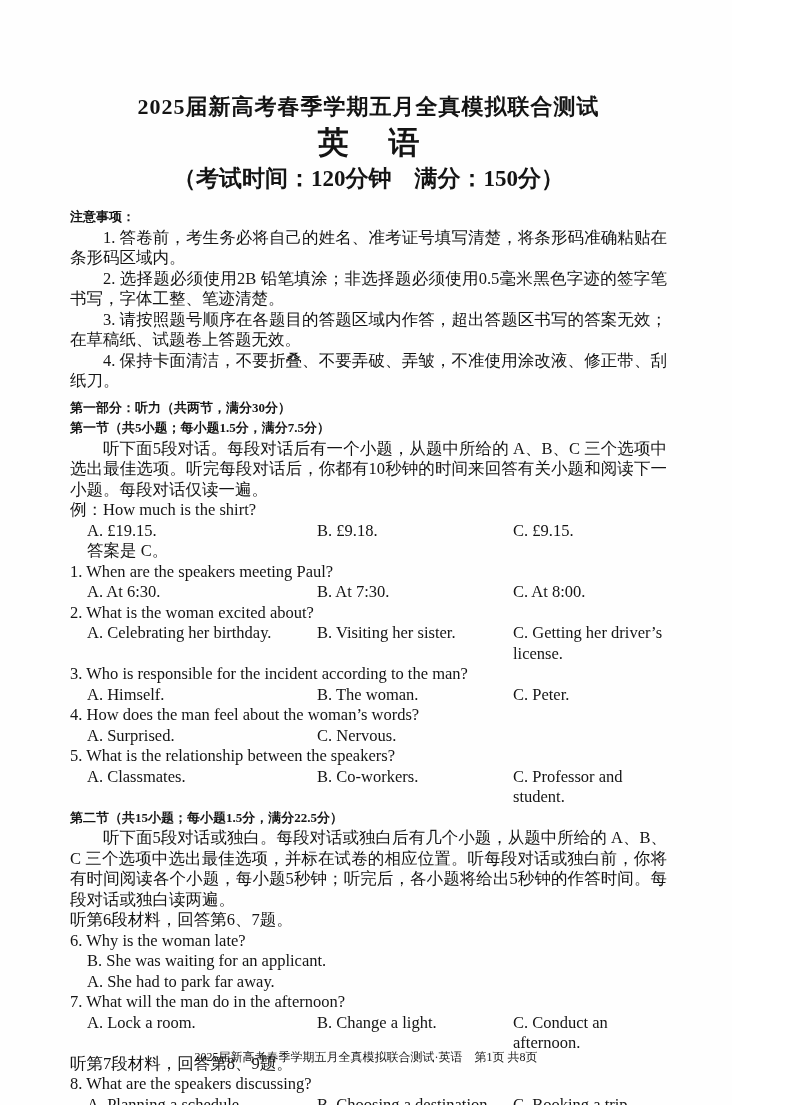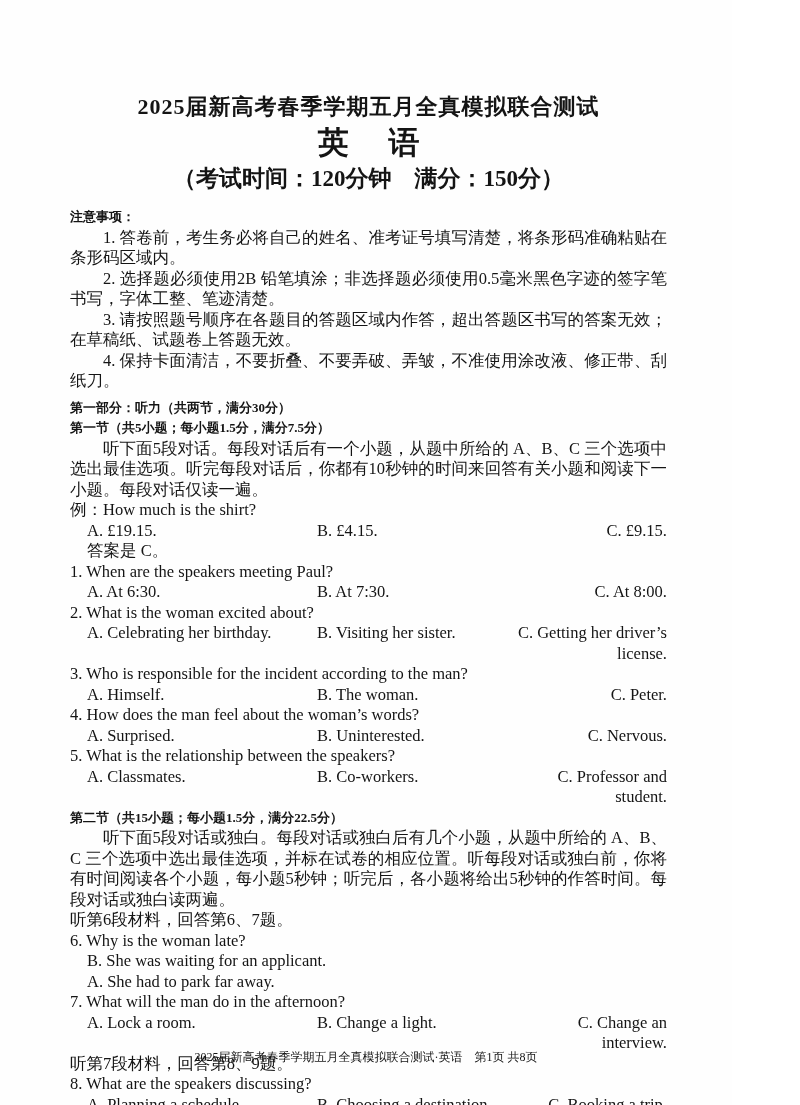--- a/index.html
+++ b/index.html
@@ -41,21 +41,21 @@
 
   .line { font-size: 16.5px; line-height: 20.5px; }
   .hd { font-weight: 700; font-size: 13px; }
   .notices { margin-top: 16px; }
   .para { text-indent: 2em; text-align: justify; }
   .gap6 { height: 6px; }
 
   .opts { display: flex; padding-left: 17px; }
   .opt-a { width: 230px; }
   .opt-b { width: 196px; }
-  .opt-c { flex: 1; text-align: right; }
+  .opt-c { flex: 1; }
   .opt-stacked { padding-left: 17px; }
 
   .footer {
     position: absolute;
     left: 0;
     right: 0;
     bottom: 38px;
     text-align: center;
     font-size: 12px;
     line-height: 20px;
@@ -81,21 +81,21 @@
 
     <div class="gap6"></div>
 
     <div class="line hd">第一部分：听力（共两节，满分30分）</div>
     <div class="line hd">第一节（共5小题；每小题1.5分，满分7.5分）</div>
     <div class="line para">听下面5段对话。每段对话后有一个小题，从题中所给的 A、B、C 三个选项中选出最佳选项。听完每段对话后，你都有10秒钟的时间来回答有关小题和阅读下一小题。每段对话仅读一遍。</div>
 
     <div class="line">例：How much is the shirt?</div>
     <div class="line opts">
       <span class="opt-a">A. £19.15.</span>
-      <span class="opt-b">B. £4.15.</span>
+      <span class="opt-b">B. £9.18.</span>
       <span class="opt-c">C. £9.15.</span>
     </div>
     <div class="line opt-stacked">答案是 C。</div>
 
     <div class="line">1. When are the speakers meeting Paul?</div>
     <div class="line opts">
       <span class="opt-a">A. At 6:30.</span>
       <span class="opt-b">B. At 7:30.</span>
       <span class="opt-c">C. At 8:00.</span>
     </div>
@@ -110,21 +110,20 @@
     <div class="line">3. Who is responsible for the incident according to the man?</div>
     <div class="line opts">
       <span class="opt-a">A. Himself.</span>
       <span class="opt-b">B. The woman.</span>
       <span class="opt-c">C. Peter.</span>
     </div>
 
     <div class="line">4. How does the man feel about the woman’s words?</div>
     <div class="line opts">
       <span class="opt-a">A. Surprised.</span>
-      <span class="opt-b">B. Uninterested.</span>
       <span class="opt-c">C. Nervous.</span>
     </div>
 
     <div class="line">5. What is the relationship between the speakers?</div>
     <div class="line opts">
       <span class="opt-a">A. Classmates.</span>
       <span class="opt-b">B. Co-workers.</span>
       <span class="opt-c">C. Professor and student.</span>
     </div>
 
@@ -133,21 +132,21 @@
     <div class="line">听第6段材料，回答第6、7题。</div>
 
     <div class="line">6. Why is the woman late?</div>
     <div class="line opt-stacked">B. She was waiting for an applicant.</div>
     <div class="line opt-stacked">A. She had to park far away.</div>
 
     <div class="line">7. What will the man do in the afternoon?</div>
     <div class="line opts">
       <span class="opt-a">A. Lock a room.</span>
       <span class="opt-b">B. Change a light.</span>
-      <span class="opt-c">C. Change an interview.</span>
+      <span class="opt-c">C. Conduct an afternoon.</span>
     </div>
 
     <div class="line">听第7段材料，回答第8、9题。</div>
 
     <div class="line">8. What are the speakers discussing?</div>
     <div class="line opts">
       <span class="opt-a">A. Planning a schedule.</span>
       <span class="opt-b">B. Choosing a destination.</span>
       <span class="opt-c">C. Booking a trip.</span>
     </div>

